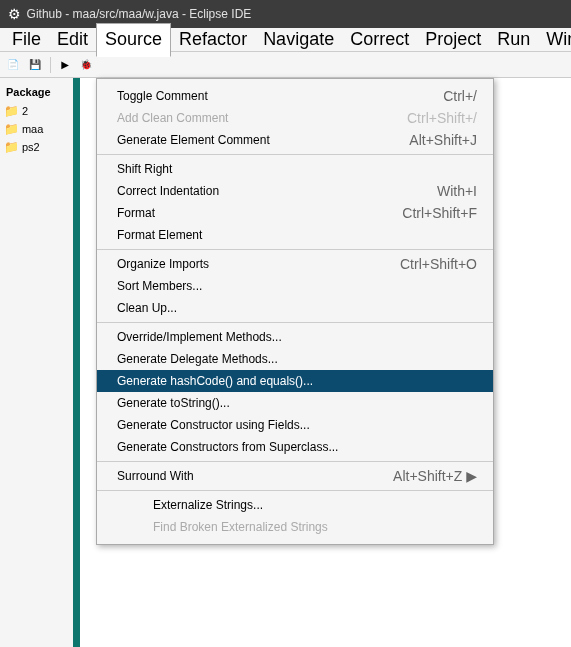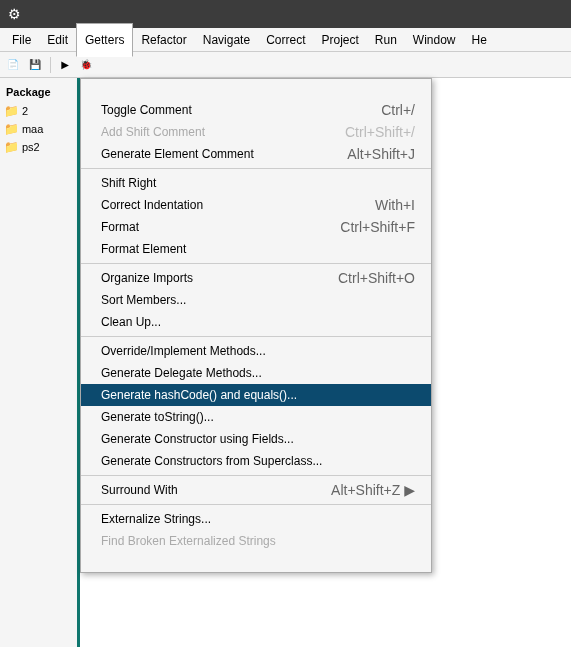--- a/index.html
+++ b/index.html
@@ -35,21 +35,21 @@
       display: flex;
       align-items: center;
       padding: 0 4px;
     }
     .menu-item {
       padding: 16px 8px;
       height: 100%;
       display: flex;
       align-items: center;
       cursor: pointer;
-      font-size: 12px;
+      font-size: 18px;
       color: #000;
       text-align: center;
     }
     .menu-item.source-active {
       background: #fff;
       border: 1px solid #aaa;
       border-bottom: 1px solid #fff;
       color: #000;
     }
 
@@ -85,21 +85,21 @@
     .main-area {
       display: flex;
       height: calc(647px - 28px - 24px - 26px);
       position: relative;
     }
 
     
     .sidebar {
       width: 80px;
       background: #f5f5f5;
-      border-right: 3px solid #0f766e;
+      border-right: 7px solid #0f766e;
       padding: 4px 0;
       overflow: hidden;
     }
     .sidebar-header {
       font-size: 11px;
       font-weight: bold;
       padding: 4px 6px;
       color: #000;
     }
     .sidebar-item {
@@ -118,36 +118,37 @@
     
     .content-area {
       flex: 1;
       background: #fff;
       position: relative;
     }
 
     
     .dropdown-menu {
       position: absolute;
-      left: 0px;
+      left: 16px;
       top: 0px;
-      width: 352px;
+      width: 398px;
       background: #f5f5f5;
       border: 1px solid #aaa;
       box-shadow: 2px 2px 6px rgba(0,0,0,0.3);
       z-index: 100;
-      padding: 17px 0;
+      padding: 3px 0;
     }
 
     .menu-section {
       border-bottom: 1px solid #ccc;
       padding: 3px 0;
     }
     .menu-section:last-child {
       border-bottom: none;
+      margin-left: 36px;
     }
 
     .dropdown-item {
       display: flex;
       justify-content: space-between;
       align-items: center;
       padding: 3px 16px 3px 20px;
       cursor: pointer;
       color: #000;
       font-size: 12px;
@@ -173,26 +174,27 @@
     }
     .dropdown-item.disabled .item-shortcut {
       color: #bbb;
     }
   </style>
 </head>
 <body>
 
 <div class="title-bar">
   <span style="font-size:14px;">⚙</span>
+  <span class="title-text">Github - maa/src/maa/w.java - Eclipse IDE</span>
 </div>
 
 <div class="menu-bar">
   <div class="menu-item">File</div>
   <div class="menu-item">Edit</div>
-  <div class="menu-item source-active">Getters</div>
+  <div class="menu-item source-active">Source</div>
   <div class="menu-item">Refactor</div>
   <div class="menu-item">Navigate</div>
   <div class="menu-item">Correct</div>
   <div class="menu-item">Project</div>
   <div class="menu-item">Run</div>
   <div class="menu-item">Window</div>
   <div class="menu-item">He</div>
 </div>
 
 <div class="toolbar">
@@ -226,21 +228,21 @@
   <div class="content-area">
 
     <div class="dropdown-menu">
 
       <div class="menu-section">
         <div class="dropdown-item">
           <span class="item-label">Toggle Comment</span>
           <span class="item-shortcut">Ctrl+/</span>
         </div>
         <div class="dropdown-item disabled">
-          <span class="item-label">Add Shift Comment</span>
+          <span class="item-label">Add Clean Comment</span>
           <span class="item-shortcut">Ctrl+Shift+/</span>
         </div>
         <div class="dropdown-item">
           <span class="item-label">Generate Element Comment</span>
           <span class="item-shortcut">Alt+Shift+J</span>
         </div>
       </div>
 
       <div class="menu-section">
         <div class="dropdown-item">

